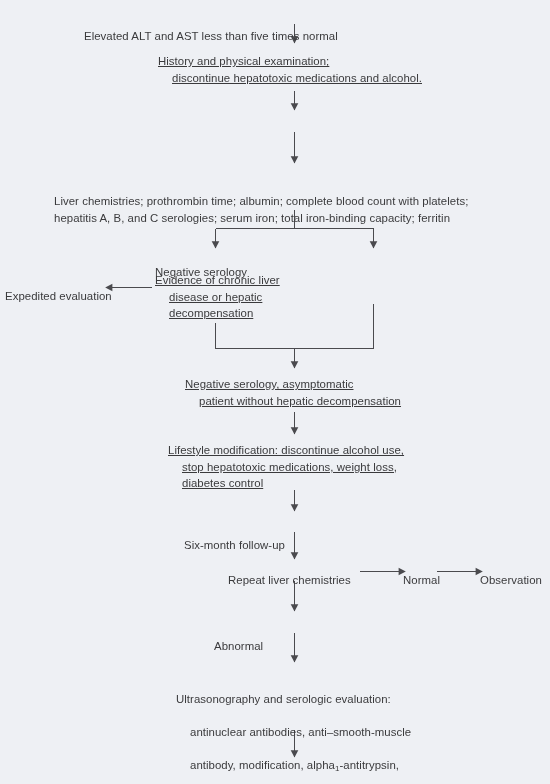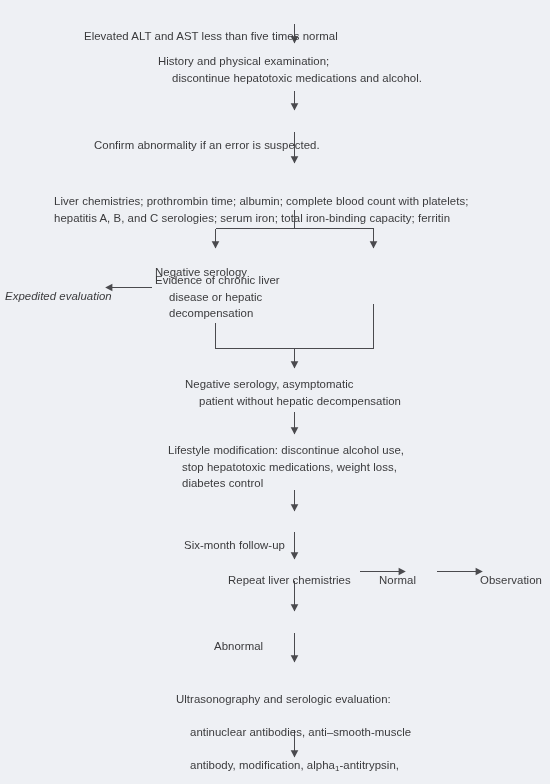--- a/index.html
+++ b/index.html
@@ -42,20 +42,21 @@
     margin-top: 22px;
   }
   .node.left {
     text-align: left;
     margin-top: 8px;
   }
   .node.hang {
     text-align: left;
     padding-left: 14px;
     text-indent: -14px;
+    text-decoration: underline;
   }
   sub {
     font-size: 8px;
     vertical-align: baseline;
     position: relative;
     top: 2.5px;
   }
 </style>
 </head>
 <body>
@@ -111,46 +112,45 @@
 
       <line x1="294.5" y1="730" x2="294.5" y2="757" marker-end="url(#ar-down)"></line>
     </g>
   </svg>
 
   <div class="node center" style="left:294px; top:6px; width:420px;">Elevated ALT and AST less than five times normal</div>
 
   <div class="node hang" style="left:158px; top:53px; width:340px;">History and physical examination;
 discontinue hepatotoxic medications and alcohol.</div>
 
-  <div class="node center" style="left:294px; top:115px; width:400px;">Confirm abnormality if an error is suspected.</div>
 
   <div class="node center" style="left:294px; top:171px; width:480px;">Liver chemistries; prothrombin time; albumin; complete blood count with platelets;
 hepatitis A, B, and C serologies; serum iron; total iron-binding capacity; ferritin</div>
 
   <div class="node left" style="left:155px; top:256px; width:175px;">Negative serology</div>
 
   <div class="node hang" style="left:155px; top:272px; width:180px;">Evidence of chronic liver
 disease or hepatic
 decompensation</div>
 
-  <div class="node left" style="left:5px; top:280px; width:140px;font-style:italic;">Expedited evaluation</div>
+  <div class="node left" style="left:5px; top:280px; width:140px;">Expedited evaluation</div>
 
 
   <div class="node hang" style="left:185px; top:376px; width:290px;">Negative serology, asymptomatic
 patient without hepatic decompensation</div>
 
   <div class="node hang" style="left:168px; top:442px; width:300px;">Lifestyle modification: discontinue alcohol use,
 stop hepatotoxic medications, weight loss,
 diabetes control</div>
 
   <div class="node center" style="left:294px; top:515px; width:220px;">Six-month follow-up</div>
 
   <div class="node left" style="left:228px; top:564px; width:135px;">Repeat liver chemistries</div>
 
-  <div class="node left" style="left:379px; top:564px; width:60px;">Normal</div>
+  <div class="node left" style="left:403px; top:564px; width:60px;">Normal</div>
 
   <div class="node left" style="left:480px; top:564px; width:80px;">Observation</div>
 
   <div class="node center" style="left:294px; top:616px; width:160px;">Abnormal</div>
 
   <div class="node left" style="left:176px; top:666px; width:300px;">
     <div>Ultrasonography and serologic evaluation:</div>
     <div style="padding-left:14px;">antinuclear antibodies, anti–smooth-muscle</div>
     <div style="padding-left:14px;"><span>antibody, modification, alpha</span><sub>1</sub><span>-antitrypsin,</span></div>
     

